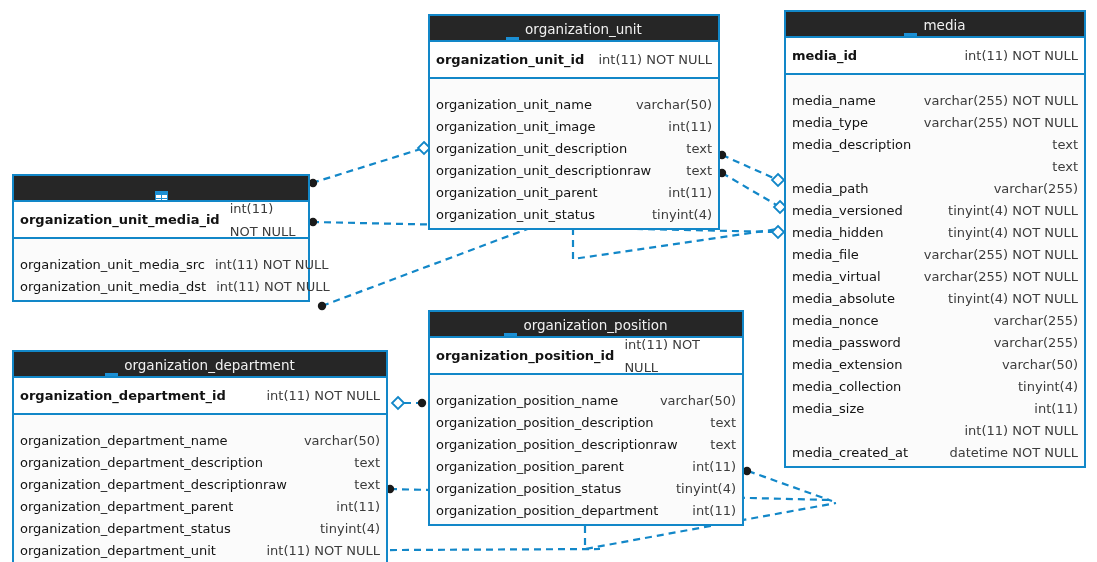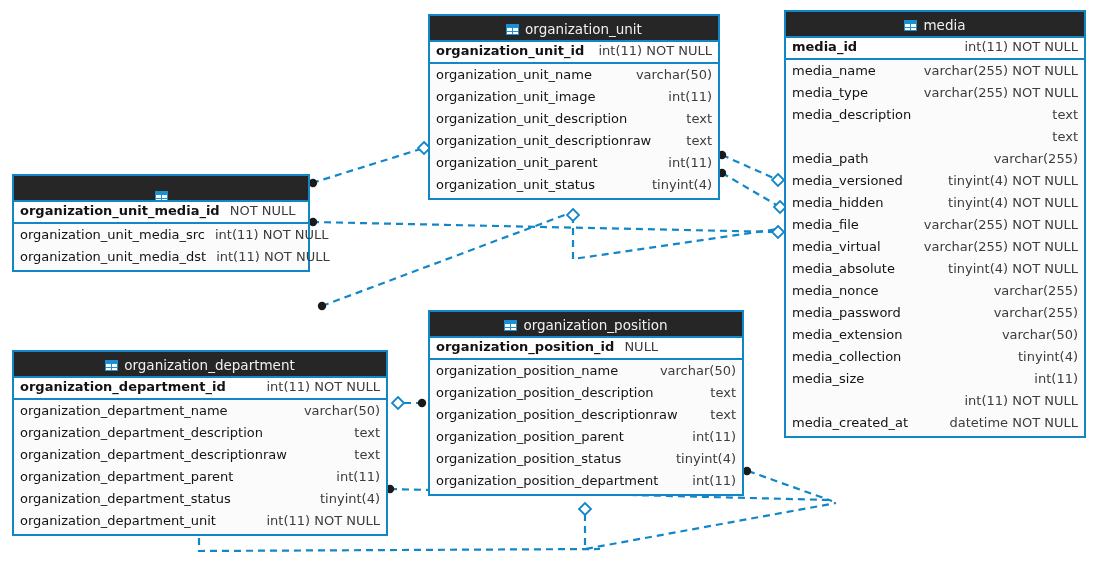--- a/index.html
+++ b/index.html
@@ -41,53 +41,53 @@
     height: 24px;
     line-height: 24px;
     text-align: center;
     font-size: 13.5px;
     position: relative;
     white-space: nowrap;
     overflow: hidden;
   }
   .ent-header .hdr-inner {
     display: inline-flex;
-    align-items: flex-start;
+    align-items: flex-end;
     gap: 6px;
     vertical-align: middle;
   }
   .tbl-icon {
     display: inline-block;
     width: 13px;
     height: 11px;
     position: relative;
     top: 1px;
   }
   .pk-row {
     border-top: 2px solid #1287c8;
     border-bottom: 2px solid #1287c8;
     background: #ffffff;
-    height: 24px;
+    height: 39px;
     line-height: 23px;
     display: flex;
-    align-items: flex-end;
+    align-items: center;
     padding: 0 6px;
     font-size: 13px;
     font-weight: bold;
     color: #131313;
     box-sizing: border-box;
   }
   .pk-row .fname { flex: 0 0 auto; }
   .pk-row .ftype {
     margin-left: auto;
     font-weight: normal;
     color: #3c3c3c;
     padding-left: 10px;
   }
-  .fields { background: #fbfbfb; padding: 0 0 2px 0; }
+  .fields { background: #fbfbfb; padding: 15px 0 2px 0; }
   .frow {
     height: 22px;
     line-height: 22px;
     display: flex;
     align-items: center;
     padding: 0 6px;
     font-size: 13px;
     color: #131313;
     box-sizing: border-box;
     white-space: nowrap;

